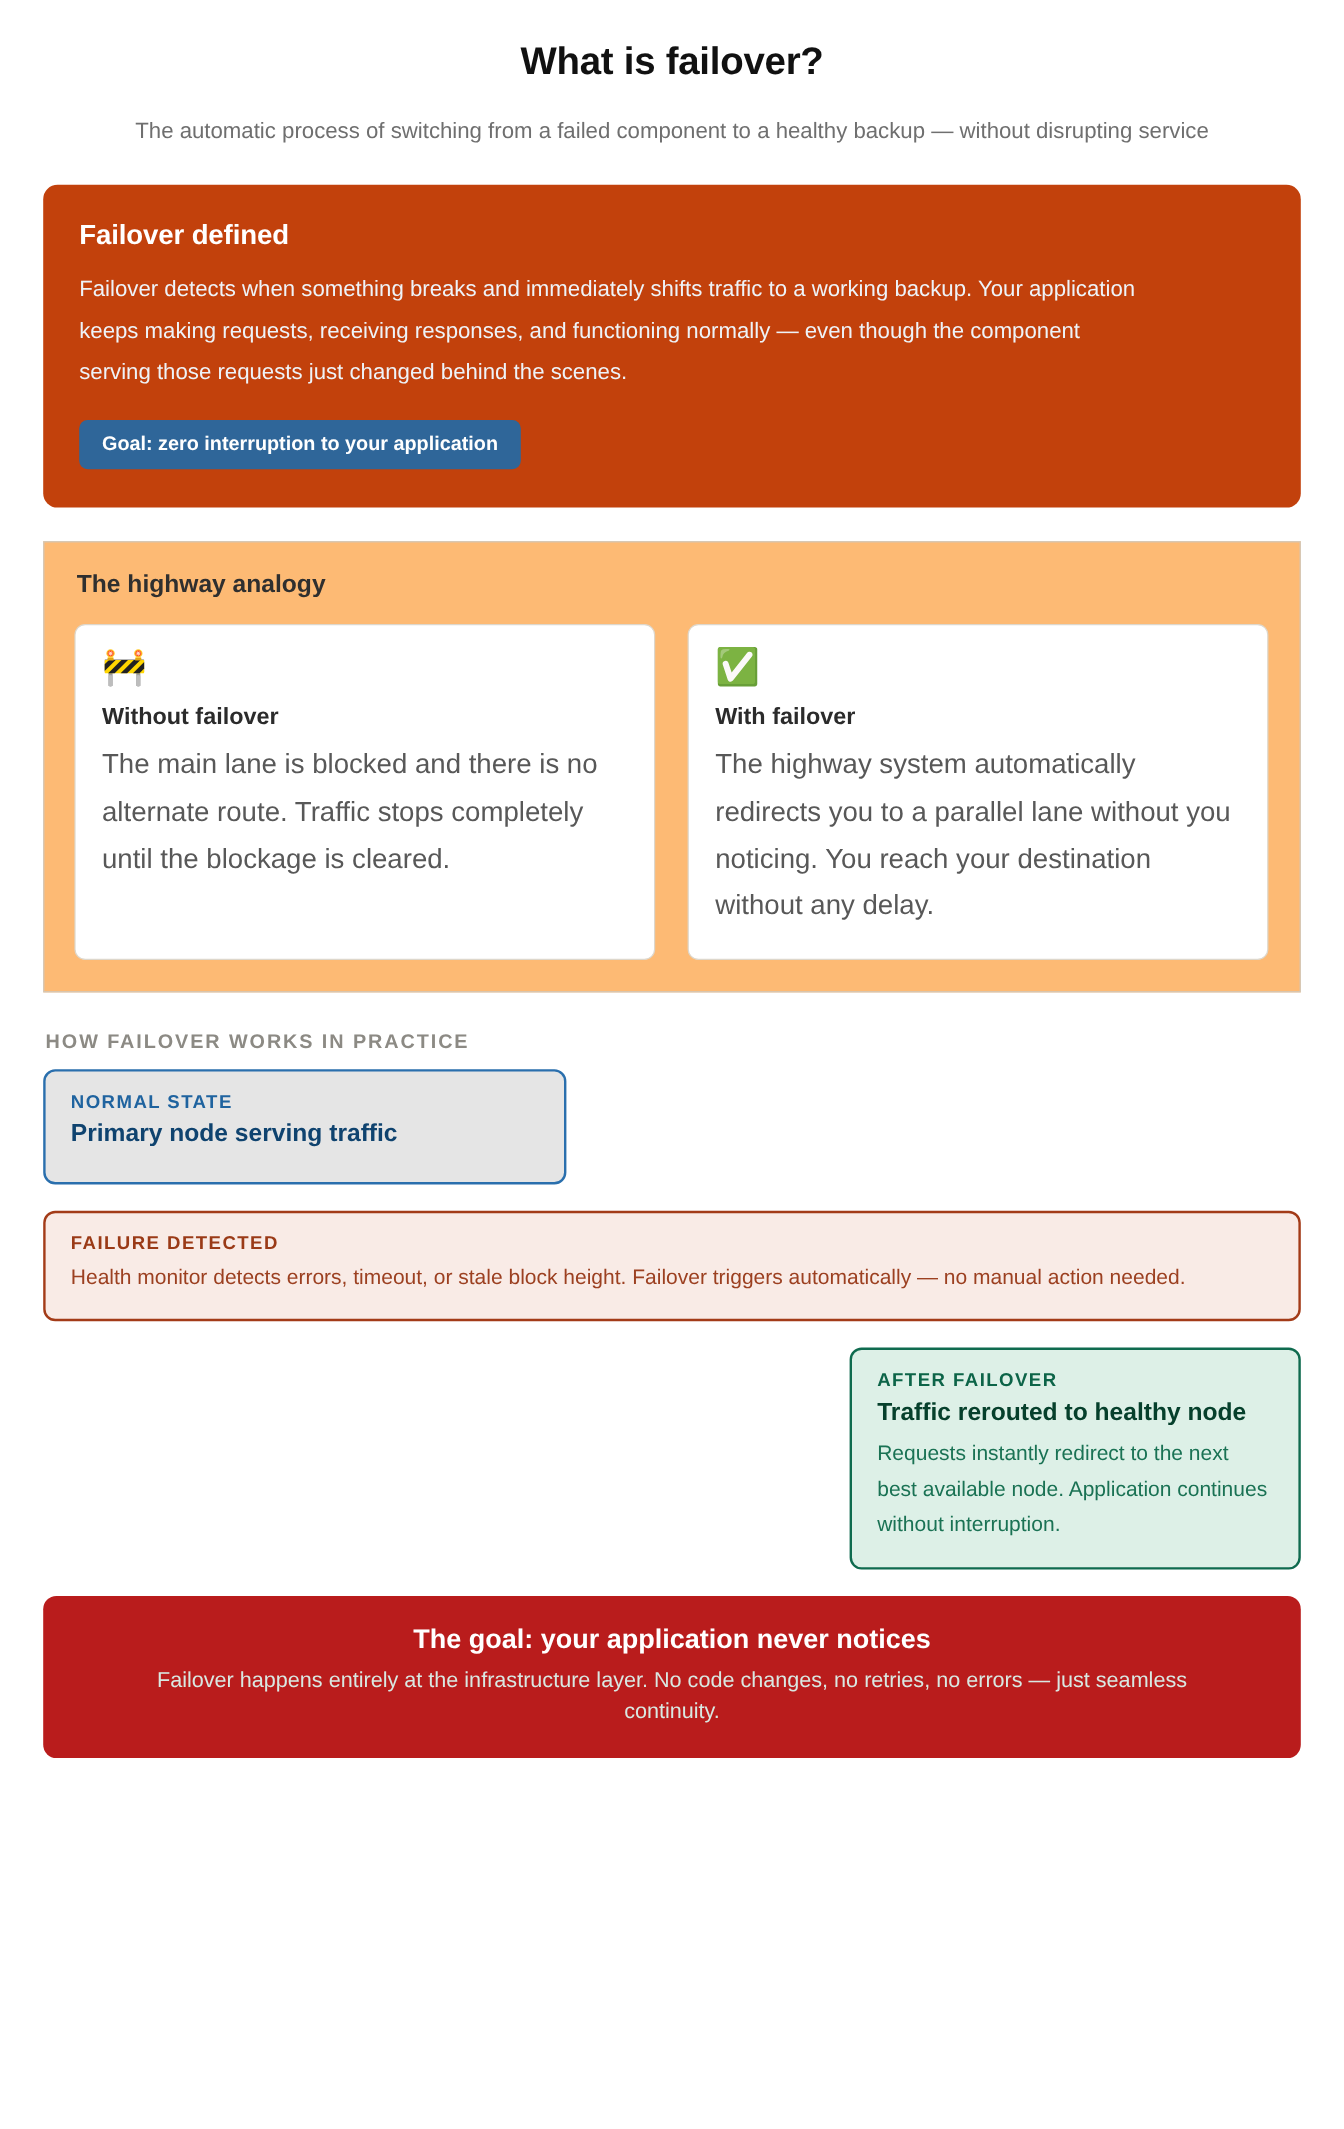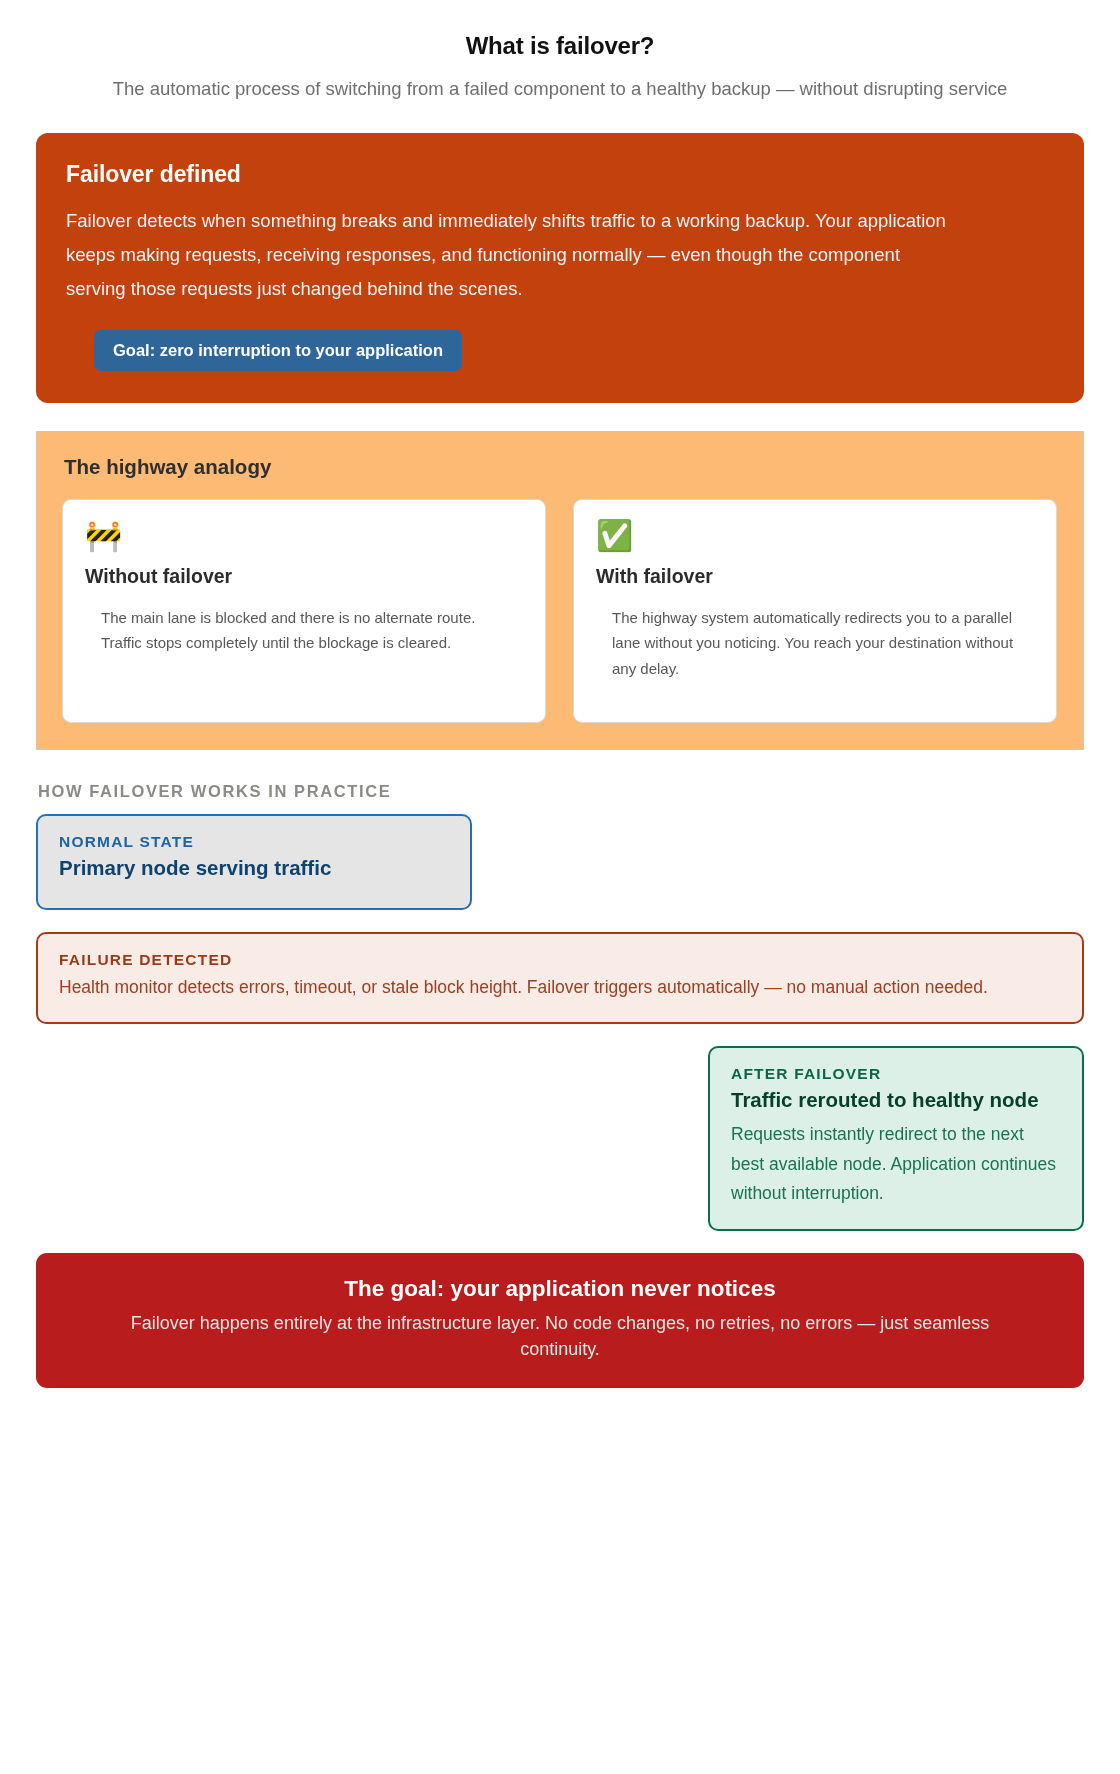--- a/index.html
+++ b/index.html
@@ -17,25 +17,25 @@
     -webkit-font-smoothing: antialiased;
   }
   .page {
     width: 1120px;
     padding: 28px 36px 30px 36px;
   }
 
   
   .header { text-align: center; padding: 4px 60px 0 60px; }
   .page-title {
-    font-size: 24px;
+    font-size: 32px;
     font-weight: bold;
     color: #111111;
     letter-spacing: -0.2px;
-    margin: 0 0 15px 0;
+    margin: 0 0 26px 0;
     line-height: 1.2;
   }
   .page-subtitle {
     font-size: 18.5px;
     color: #6f6f6f;
     line-height: 1.42;
     margin: 0 auto;
     max-width: 1010px;
     font-weight: normal;
   }
@@ -65,21 +65,20 @@
   .define-badge-row { margin-top: 23px; }
   .define-badge {
     display: inline-block;
     background: #2f6699;
     color: #ffffff;
     font-size: 16.5px;
     font-weight: bold;
     padding: 11px 19px;
     border-radius: 7px;
     line-height: 1.15;
-    margin-left: 28px;
   }
 
   
   .analogy-panel {
     margin-top: 28px;
     background: #fdba74;
     border: 1px solid #cfc9bd;
     border-radius: 0;
     padding: 23px 26px 26px 25px;
   }
@@ -109,24 +108,24 @@
     font-family: "DejaVu Sans", sans-serif;
   }
   .analogy-card-title {
     font-size: 19.5px;
     font-weight: bold;
     color: #2b2b2b;
     margin: 0 0 8px 0;
     line-height: 1.25;
   }
   .analogy-card-body {
-    font-size: 15px;
+    font-size: 23px;
     color: #585858;
     line-height: 1.71;
-    margin: 16px;
+    margin: 0;
   }
 
   
   .section-heading {
     margin: 32px 0 13px 2px;
     font-size: 16.5px;
     font-weight: bold;
     letter-spacing: 1.6px;
     color: #8c8madeada;
     color: #8c8a84;

